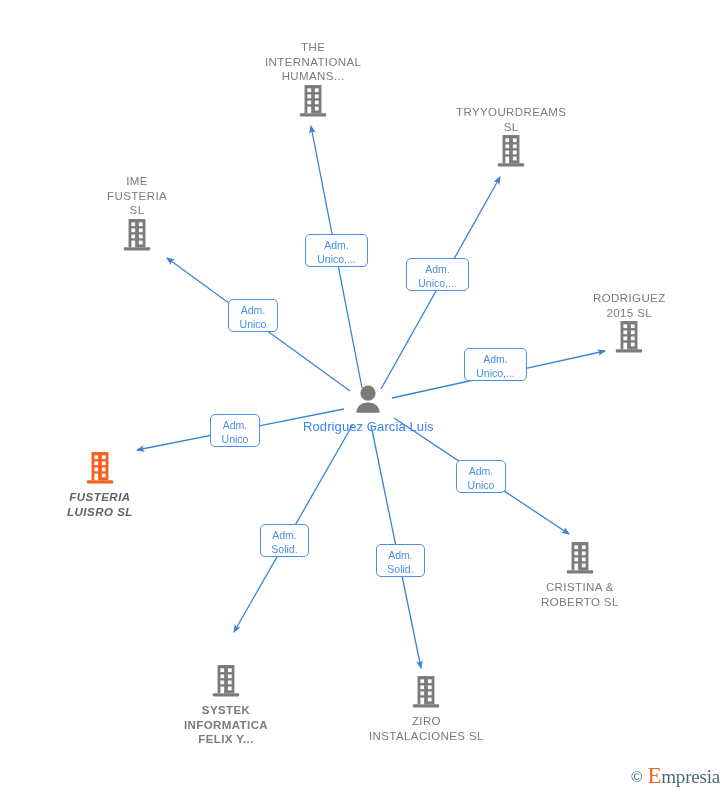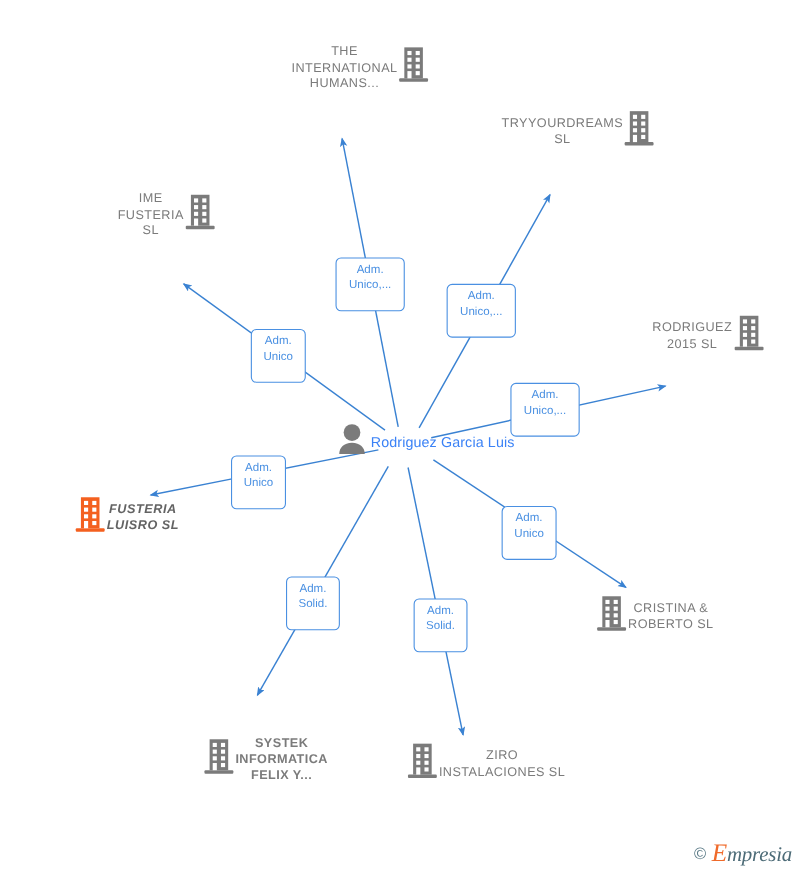--- a/index.html
+++ b/index.html
@@ -5,21 +5,21 @@
   html,body{margin:0;padding:0;}
   body{
     width:728px;height:795px;
     background:#ffffff;
     font-family:"Liberation Sans", sans-serif;
     position:relative;
     overflow:hidden;
   }
   #graph{position:absolute;left:0;top:0;width:728px;height:795px;}
 
-  .node{position:absolute;display:flex;align-items:center;}
+  .node{position:absolute;display:flex;flex-direction:column;align-items:center;}
   .node-icon{display:block;line-height:0;}
   .node-label{
     margin-top:5px;
     font-size:11.5px;
     letter-spacing:0.4px;
     color:#7b7b7b;
     text-align:center;
     line-height:14.5px;
     white-space:pre-line;
     font-family:"Liberation Sans", sans-serif;
@@ -40,41 +40,40 @@
   .edge-label{
     position:absolute;
     box-sizing:border-box;
     border:1px solid #4a90e2;
     border-radius:5px;
     background:#ffffff;
     color:#4a90e2;
     font-size:10.5px;
     line-height:14px;
     text-align:center;
-    padding:3px 6px 16px 6px;
+    padding:3px 6px 0 6px;
     white-space:pre-line;
     font-family:"Liberation Sans", sans-serif;
   }
 
   .watermark{
     position:absolute;
     right:8px;
     bottom:6px;
     display:flex;
     align-items:center;
     gap:5px;
   }
   .wm-c{
     font-size:15px;
     color:#5a7a86;
     font-family:"Liberation Sans", sans-serif;
   }
   .wm-text{
     font-size:19px;
-    font-style:italic;
     color:#4c6b77;
     font-family:"Liberation Serif", serif;
     letter-spacing:-0.2px;
   }
   .wm-text .wm-e{color:#ef6a2a;font-size:23px;}
 </style>
 </head>
 <body>
 
 <svg id="graph" viewBox="0 0 728 795" xmlns="http://www.w3.org/2000/svg">

